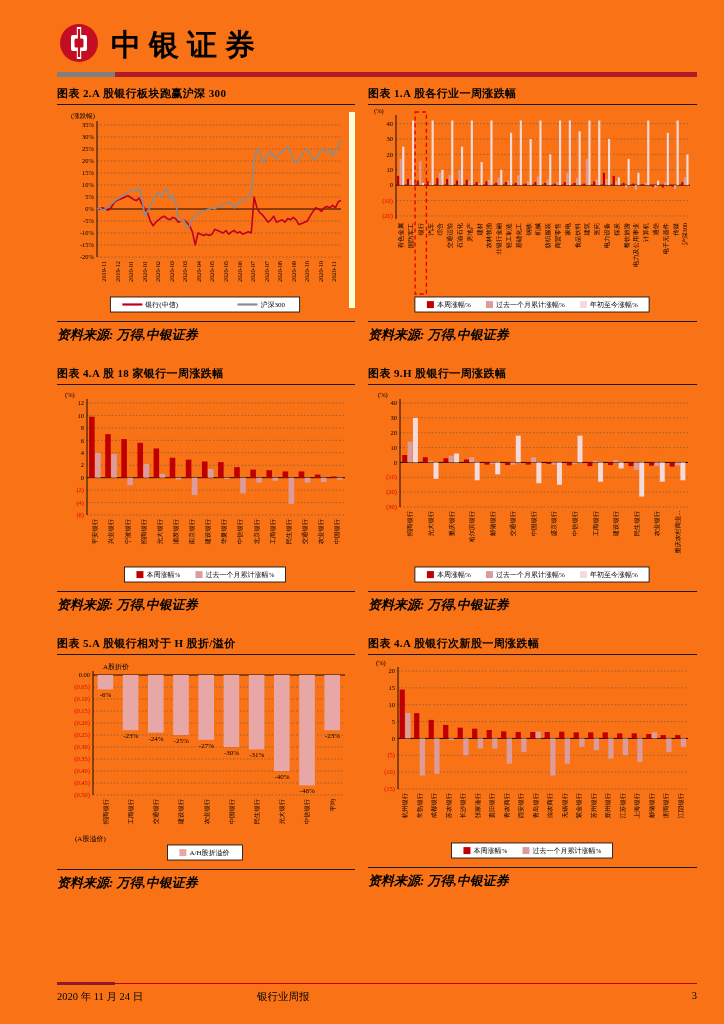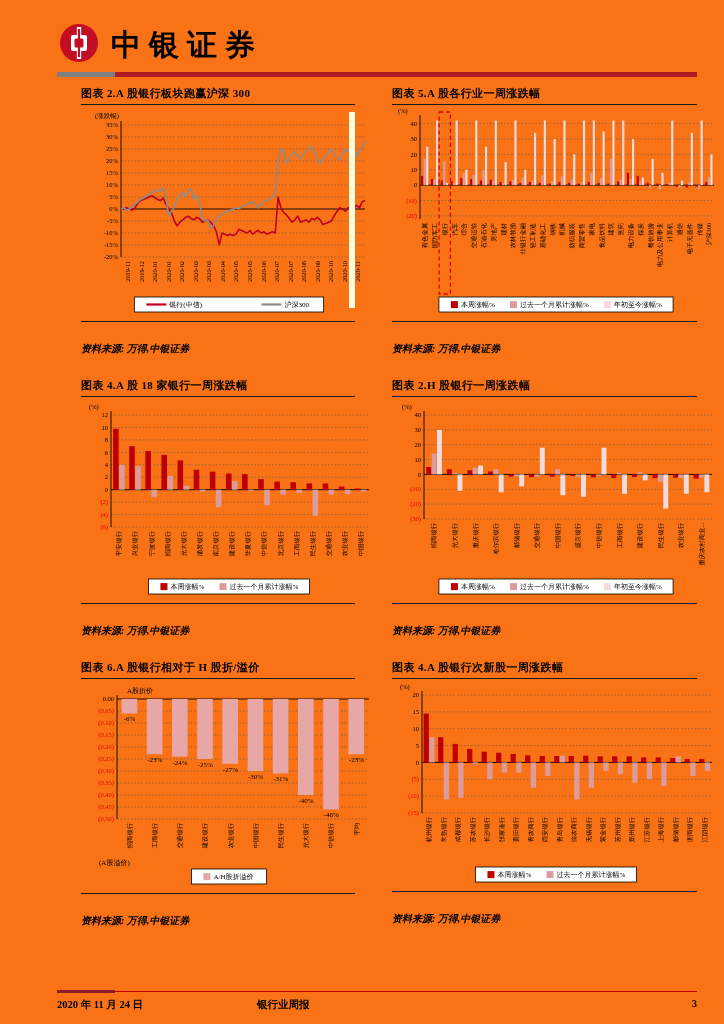--- a/index.html
+++ b/index.html
@@ -5,27 +5,27 @@
   html,body{margin:0;padding:0;background:#fff;}
   body{font-family:"Liberation Serif","DejaVu Serif",serif;color:#000;}
   .page{position:relative;width:724px;height:1024px;background:#f97316;overflow:hidden;}
   .header{position:absolute;left:57px;top:22px;width:640px;}
   .brand-row{display:flex;align-items:center;height:46px;}
   .brand-name{font-size:30px;font-weight:bold;letter-spacing:8px;margin-left:10px;font-family:"Liberation Serif",serif;}
   .header-bar{display:flex;height:5px;margin-top:4px;}
   .header-bar .seg-gray{width:58px;background:#7f7f7f;}
   .header-bar .seg-red{flex:1;background:#b01c25;}
   .grid{position:absolute;left:57px;top:86px;width:640px;display:grid;grid-template-columns:298px 329px;column-gap:13px;row-gap:22px;}
-  .card{position:relative;margin-left:24px;}
+  .card{position:relative;}
   .fig-title{font-size:11px;font-weight:bold;border-bottom:1.5px solid #1a1a1a;padding-bottom:3px;letter-spacing:0.4px;}
   .plot-wrap{padding-top:4px;}
-  .src-line{border-top:1.2px solid #1a1a1a;font-size:10px;font-style:italic;font-weight:bold;padding-top:20px;margin-top:2px;}
+  .src-line{border-top:1.2px solid #1a1a1a;font-size:13px;font-style:italic;font-weight:bold;padding-top:4px;margin-top:2px;}
   .yellow-strip{position:absolute;right:0;top:26px;width:6px;height:196px;background:#fffbd9;}
   svg text{font-family:"Liberation Serif","DejaVu Serif",serif;}
-  .footer{position:absolute;left:57px;right:27px;bottom:12px;font-weight:bold;}
+  .footer{position:absolute;left:57px;right:27px;bottom:20px;}
   .footer-rule{display:flex;align-items:center;margin-bottom:5px;}
   .footer-rule .fr-left{width:58px;height:3px;background:#8c1a2b;}
   .footer-rule .fr-right{flex:1;height:1.5px;background:#c00000;}
   .footer-row{display:flex;font-size:10.5px;}
   .footer-row .f-date{width:200px;}
   .footer-row .f-title{flex:1;}
   .footer-row .f-page{width:200px;text-align:right;}
 </style>
 </head>
 <body>
@@ -105,21 +105,21 @@
             <rect x="53.349999999999994" y="188" width="189.3" height="15" fill="#fff" stroke="#000" stroke-width="0.8"></rect>
             <line x1="65.35" y1="195.5" x2="85.35" y2="195.5" stroke="#c0001e" stroke-width="2.2"></line>
             <text x="88.35" y="197.9" font-size="7">银行(中信)</text>
             <line x1="180.47" y1="195.5" x2="200.47" y2="195.5" stroke="#8c8c8c" stroke-width="2.2"></line>
             <text x="203.47" y="197.9" font-size="7">沪深300</text>
           </svg></div>
       <div class="yellow-strip"></div>
       <div class="src-line">资料来源: 万得,中银证券</div>
     </div>
     <div class="card">
-      <div class="fig-title">图表 5.A 股各行业一周涨跌幅</div>
+      <div class="fig-title">图表 1.A 股各行业一周涨跌幅</div>
       <div class="plot-wrap" id="plot-fig3"><svg width="328" height="206" viewBox="0 0 328 206">
             <line x1="28" y1="14.615384615384615" x2="322" y2="14.615384615384615" stroke="#555" stroke-width="0.6" stroke-dasharray="1.5,2"></line>
             <text x="25" y="16.815384615384616" text-anchor="end" font-size="6.5" fill="#000">40</text>
             <line x1="28" y1="30" x2="322" y2="30" stroke="#555" stroke-width="0.6" stroke-dasharray="1.5,2"></line>
             <text x="25" y="32.2" text-anchor="end" font-size="6.5" fill="#000">30</text>
             <line x1="28" y1="45.38461538461539" x2="322" y2="45.38461538461539" stroke="#555" stroke-width="0.6" stroke-dasharray="1.5,2"></line>
             <text x="25" y="47.58461538461539" text-anchor="end" font-size="6.5" fill="#000">20</text>
             <line x1="28" y1="60.76923076923077" x2="322" y2="60.76923076923077" stroke="#555" stroke-width="0.6" stroke-dasharray="1.5,2"></line>
             <text x="25" y="62.96923076923077" text-anchor="end" font-size="6.5" fill="#000">10</text>
             <line x1="28" y1="76.15384615384616" x2="322" y2="76.15384615384616" stroke="#000" stroke-width="0.9"></line>
@@ -336,21 +336,21 @@
             <text x="0" y="0" font-size="6.3" text-anchor="end" transform="translate(282.1375,130) rotate(-90)">中国银行</text>
             <rect x="67.44" y="178" width="161.12" height="15" fill="#fff" stroke="#000" stroke-width="0.8"></rect>
             <rect x="79.44" y="182.1" width="7" height="7" fill="#c00000"></rect>
             <text x="89.44" y="187.9" font-size="7">本周涨幅%</text>
             <rect x="138.5" y="182.1" width="7" height="7" fill="#dd9c9c"></rect>
             <text x="148.5" y="187.9" font-size="7">过去一个月累计涨幅%</text>
           </svg></div>
       <div class="src-line">资料来源: 万得,中银证券</div>
     </div>
     <div class="card">
-      <div class="fig-title">图表 2.H 股银行一周涨跌幅</div>
+      <div class="fig-title">图表 9.H 股银行一周涨跌幅</div>
       <div class="plot-wrap" id="plot-fig5"><svg width="328" height="196" viewBox="0 0 328 196">
             <line x1="32" y1="14" x2="320" y2="14" stroke="#555" stroke-width="0.6" stroke-dasharray="1.5,2"></line>
             <text x="29" y="16.2" text-anchor="end" font-size="6.5" fill="#000">40</text>
             <line x1="32" y1="28.857142857142858" x2="320" y2="28.857142857142858" stroke="#555" stroke-width="0.6" stroke-dasharray="1.5,2"></line>
             <text x="29" y="31.057142857142857" text-anchor="end" font-size="6.5" fill="#000">30</text>
             <line x1="32" y1="43.714285714285715" x2="320" y2="43.714285714285715" stroke="#555" stroke-width="0.6" stroke-dasharray="1.5,2"></line>
             <text x="29" y="45.91428571428572" text-anchor="end" font-size="6.5" fill="#000">20</text>
             <line x1="32" y1="58.57142857142857" x2="320" y2="58.57142857142857" stroke="#555" stroke-width="0.6" stroke-dasharray="1.5,2"></line>
             <text x="29" y="60.77142857142857" text-anchor="end" font-size="6.5" fill="#000">10</text>
             <line x1="32" y1="73.42857142857143" x2="320" y2="73.42857142857143" stroke="#000" stroke-width="0.9"></line>
@@ -423,21 +423,21 @@
             <rect x="58.91" y="182.1" width="7" height="7" fill="#c00000"></rect>
             <text x="68.91" y="187.9" font-size="7">本周涨幅%</text>
             <rect x="117.97" y="182.1" width="7" height="7" fill="#dd9c9c"></rect>
             <text x="127.97" y="187.9" font-size="7">过去一个月累计涨幅%</text>
             <rect x="212.03" y="182.1" width="7" height="7" fill="#f4dbdb"></rect>
             <text x="222.03" y="187.9" font-size="7">年初至今涨幅%</text>
           </svg></div>
       <div class="src-line">资料来源: 万得,中银证券</div>
     </div>
     <div class="card">
-      <div class="fig-title">图表 6.A 股银行相对于 H 股折/溢价</div>
+      <div class="fig-title">图表 5.A 股银行相对于 H 股折/溢价</div>
       <div class="plot-wrap" id="plot-fig6"><svg width="296" height="204" viewBox="0 0 296 204">
             <line x1="36" y1="16" x2="288" y2="16" stroke="#000" stroke-width="0.9"></line>
             <text x="33" y="18.2" text-anchor="end" font-size="6.5" fill="#000">0.00</text>
             <line x1="36" y1="28" x2="288" y2="28" stroke="#555" stroke-width="0.6" stroke-dasharray="1.5,2"></line>
             <text x="33" y="30.2" text-anchor="end" font-size="6.5" fill="#e00000">(0.05)</text>
             <line x1="36" y1="40" x2="288" y2="40" stroke="#555" stroke-width="0.6" stroke-dasharray="1.5,2"></line>
             <text x="33" y="42.2" text-anchor="end" font-size="6.5" fill="#e00000">(0.10)</text>
             <line x1="36" y1="52" x2="288" y2="52" stroke="#555" stroke-width="0.6" stroke-dasharray="1.5,2"></line>
             <text x="33" y="54.2" text-anchor="end" font-size="6.5" fill="#e00000">(0.15)</text>
             <line x1="36" y1="64" x2="288" y2="64" stroke="#555" stroke-width="0.6" stroke-dasharray="1.5,2"></line>

